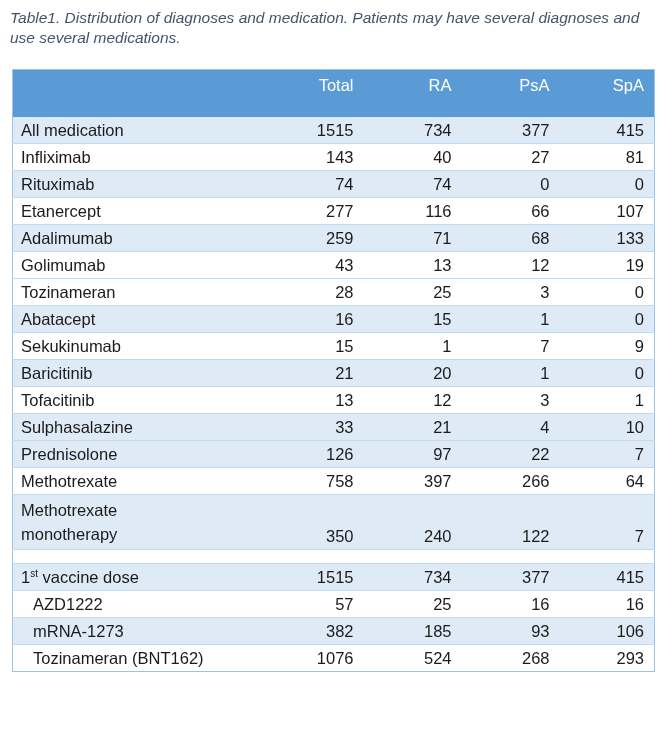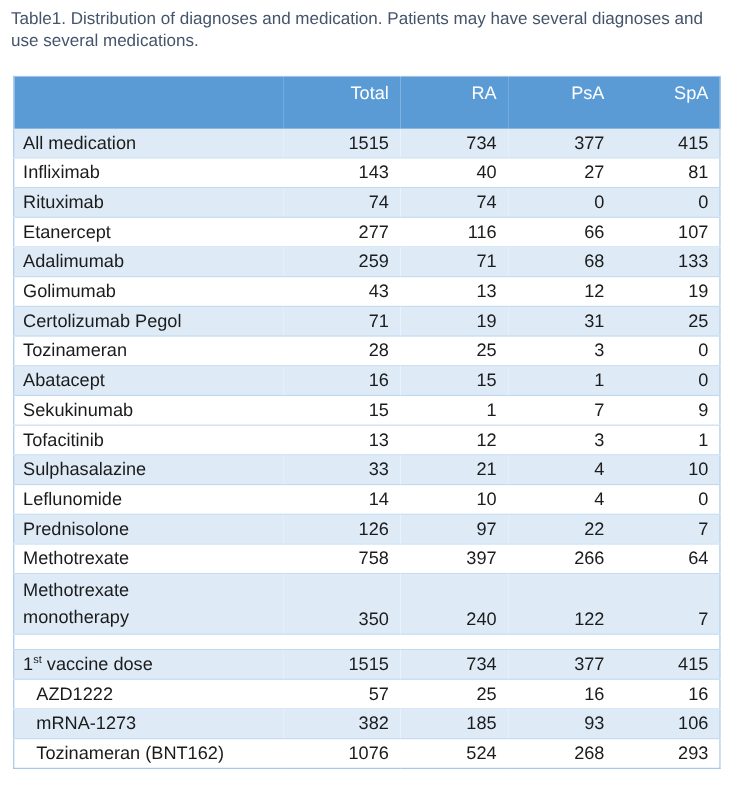--- a/index.html
+++ b/index.html
@@ -7,20 +7,21 @@
     padding: 0;
     width: 666px;
     height: 729px;
     background: #ffffff;
     font-family: "Liberation Sans", sans-serif;
     overflow: hidden;
   }
   .caption {
     margin: 8px 10px 0 10px;
     width: 648px;
+    font-style: italic;
     font-size: 15.5px;
     line-height: 1.3;
     color: var(--caption-text, #44546A);
   }
   table.med-table {
     margin: 21px 0 0 12px;
     width: 642px;
     border-collapse: collapse;
     table-layout: fixed;
     border: 1px solid var(--outer-border, #9DC3E6);
@@ -123,68 +124,61 @@
         <td class="val">68</td>
         <td class="val">133</td>
       </tr>
       <tr>
         <td class="label">Golimumab</td>
         <td class="val">43</td>
         <td class="val">13</td>
         <td class="val">12</td>
         <td class="val">19</td>
       </tr>
-      <tr class="shaded">
-        <td class="label">Certolizumab Pegol</td>
-        <td class="val">71</td>
-        <td class="val">19</td>
-        <td class="val">31</td>
-        <td class="val">25</td>
-      </tr>
       <tr>
         <td class="label">Tozinameran</td>
         <td class="val">28</td>
         <td class="val">25</td>
         <td class="val">3</td>
         <td class="val">0</td>
       </tr>
       <tr class="shaded">
         <td class="label">Abatacept</td>
         <td class="val">16</td>
         <td class="val">15</td>
         <td class="val">1</td>
         <td class="val">0</td>
       </tr>
       <tr>
         <td class="label">Sekukinumab</td>
         <td class="val">15</td>
         <td class="val">1</td>
         <td class="val">7</td>
         <td class="val">9</td>
+      </tr>
+      <tr class="shaded">
+        <td class="label">Baricitinib</td>
+        <td class="val">21</td>
+        <td class="val">20</td>
+        <td class="val">1</td>
+        <td class="val">0</td>
       </tr>
       <tr>
         <td class="label">Tofacitinib</td>
         <td class="val">13</td>
         <td class="val">12</td>
         <td class="val">3</td>
         <td class="val">1</td>
       </tr>
       <tr class="shaded">
         <td class="label">Sulphasalazine</td>
         <td class="val">33</td>
         <td class="val">21</td>
         <td class="val">4</td>
         <td class="val">10</td>
-      </tr>
-      <tr>
-        <td class="label">Leflunomide</td>
-        <td class="val">14</td>
-        <td class="val">10</td>
-        <td class="val">4</td>
-        <td class="val">0</td>
       </tr>
       <tr class="shaded">
         <td class="label">Prednisolone</td>
         <td class="val">126</td>
         <td class="val">97</td>
         <td class="val">22</td>
         <td class="val">7</td>
       </tr>
       <tr>
         <td class="label">Methotrexate</td>

